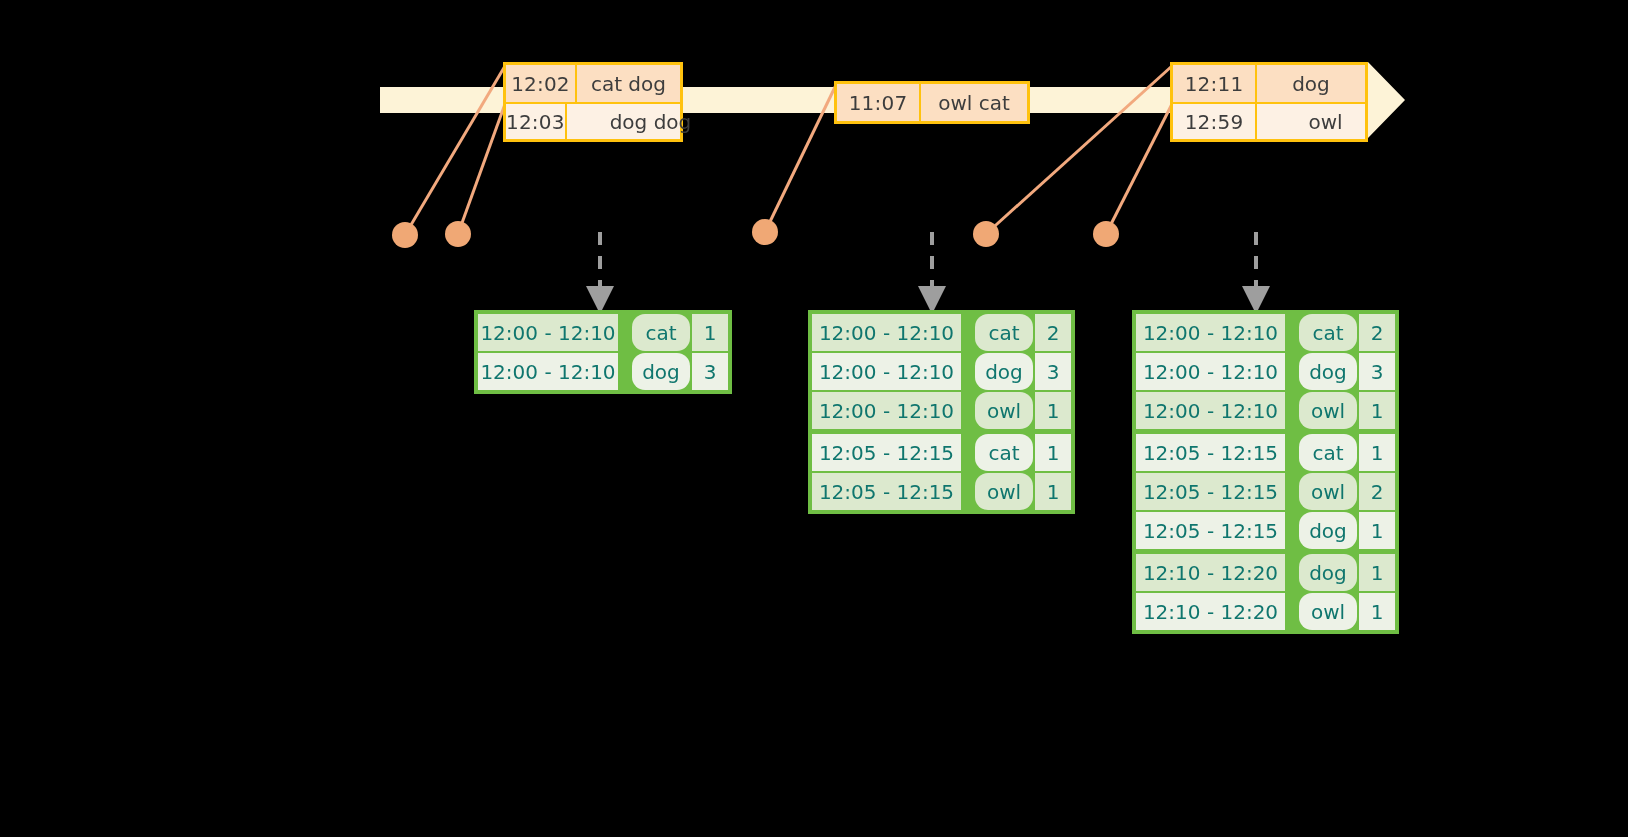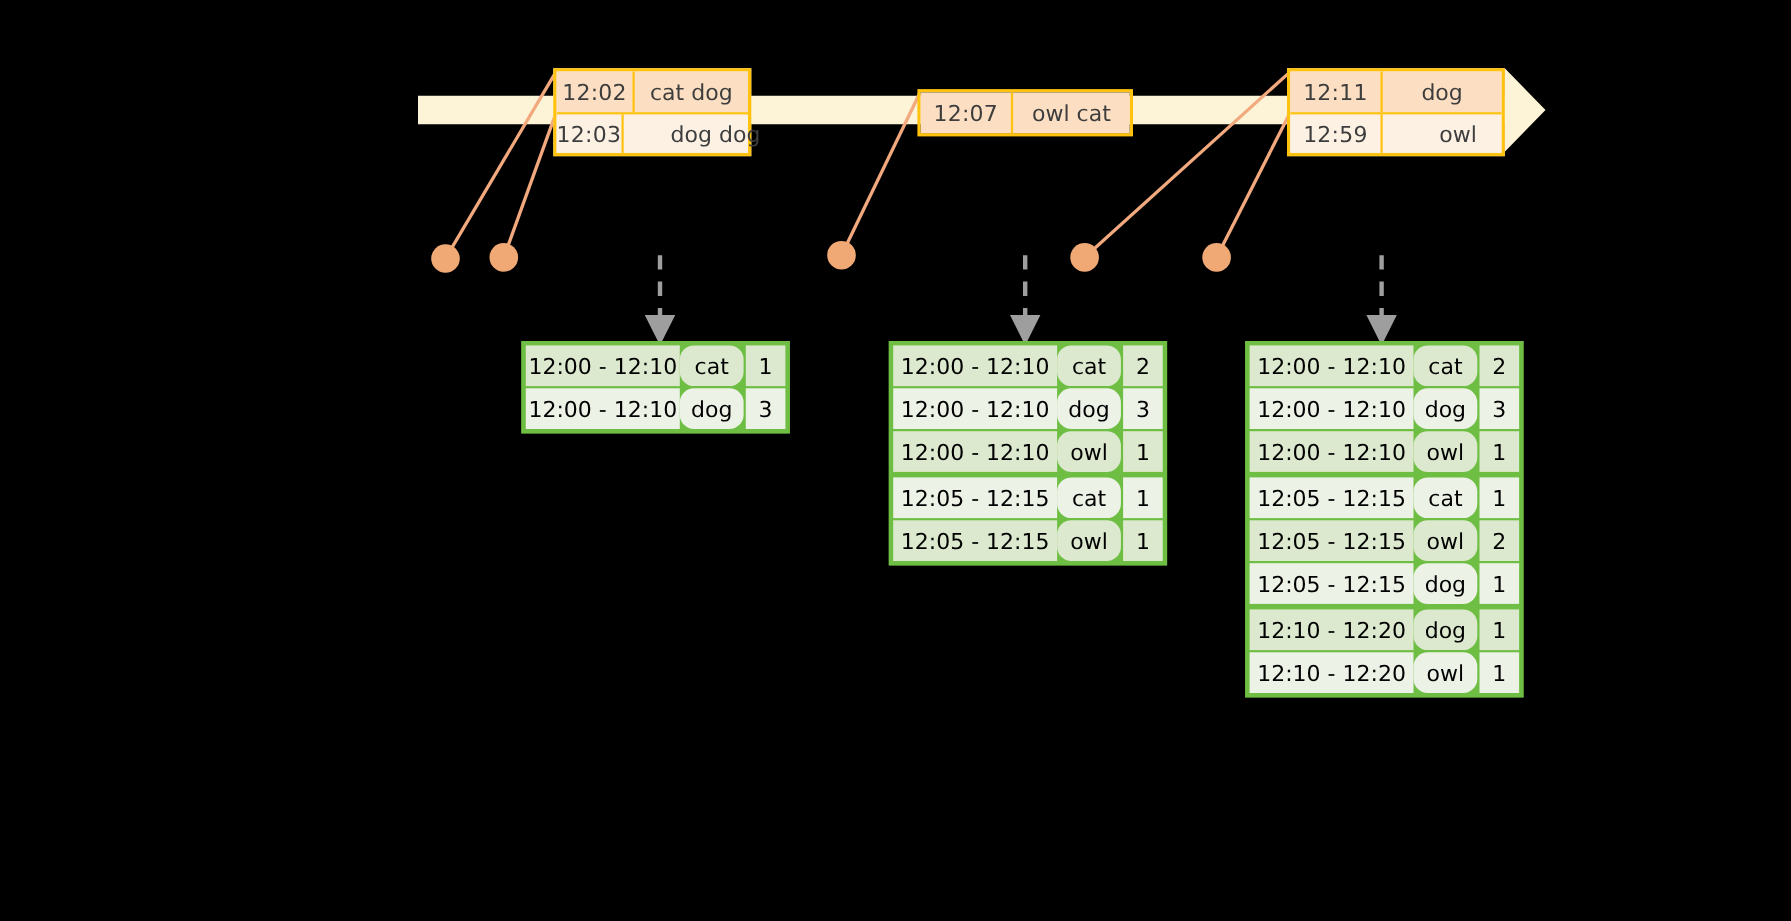--- a/index.html
+++ b/index.html
@@ -86,27 +86,27 @@
     height: 37px;
     box-sizing: border-box;
   }
   .res-row + .res-row { margin-top: 2px; }
   .res-row.grp-sep { margin-top: 5px; }
   .res-cell {
     display: flex;
     align-items: center;
     justify-content: center;
     font-size: 20px;
-    color: #000000;
+    color: #0f766e;
     box-sizing: border-box;
   }
   .res-row.shade-a .res-cell { background: #DCE9CE; }
   .res-row.shade-b .res-cell { background: #EDF2E7; }
   .res-win { width: 140px; }
-  .res-key { width: 58px; margin-left: 0; border-radius: 13px; }
+  .res-key { width: 58px; margin-left: 14px; border-radius: 13px; }
   .res-cnt { width: 36px; margin-left: 2px; }
 
   
   .t1 .res-win { width: 140px; }
   .t1 .res-key { width: 58px; }
   .t1 .res-cnt { width: 36px; }
 
   .t2 .res-win { width: 149px; }
   .t2 .res-key { width: 58px; }
   .t2 .res-cnt { width: 36px; }
@@ -160,21 +160,21 @@
       <div class="ev-payload">cat dog</div>
     </div>
     <div class="event-row shade-b">
       <div class="ev-time">12:03</div>
       <div class="ev-payload">dog dog</div>
     </div>
   </div>
 
   <div class="event-box" style="left:834px; top:81px; width:196px;">
     <div class="event-row shade-a">
-      <div class="ev-time">12:07</div>
+      <div class="ev-time">11:07</div>
       <div class="ev-payload">owl cat</div>
     </div>
   </div>
 
   <div class="event-box" style="left:1170px; top:62px; width:198px;">
     <div class="event-row shade-a">
       <div class="ev-time">12:11</div>
       <div class="ev-payload">dog</div>
     </div>
     <div class="event-row shade-b">

